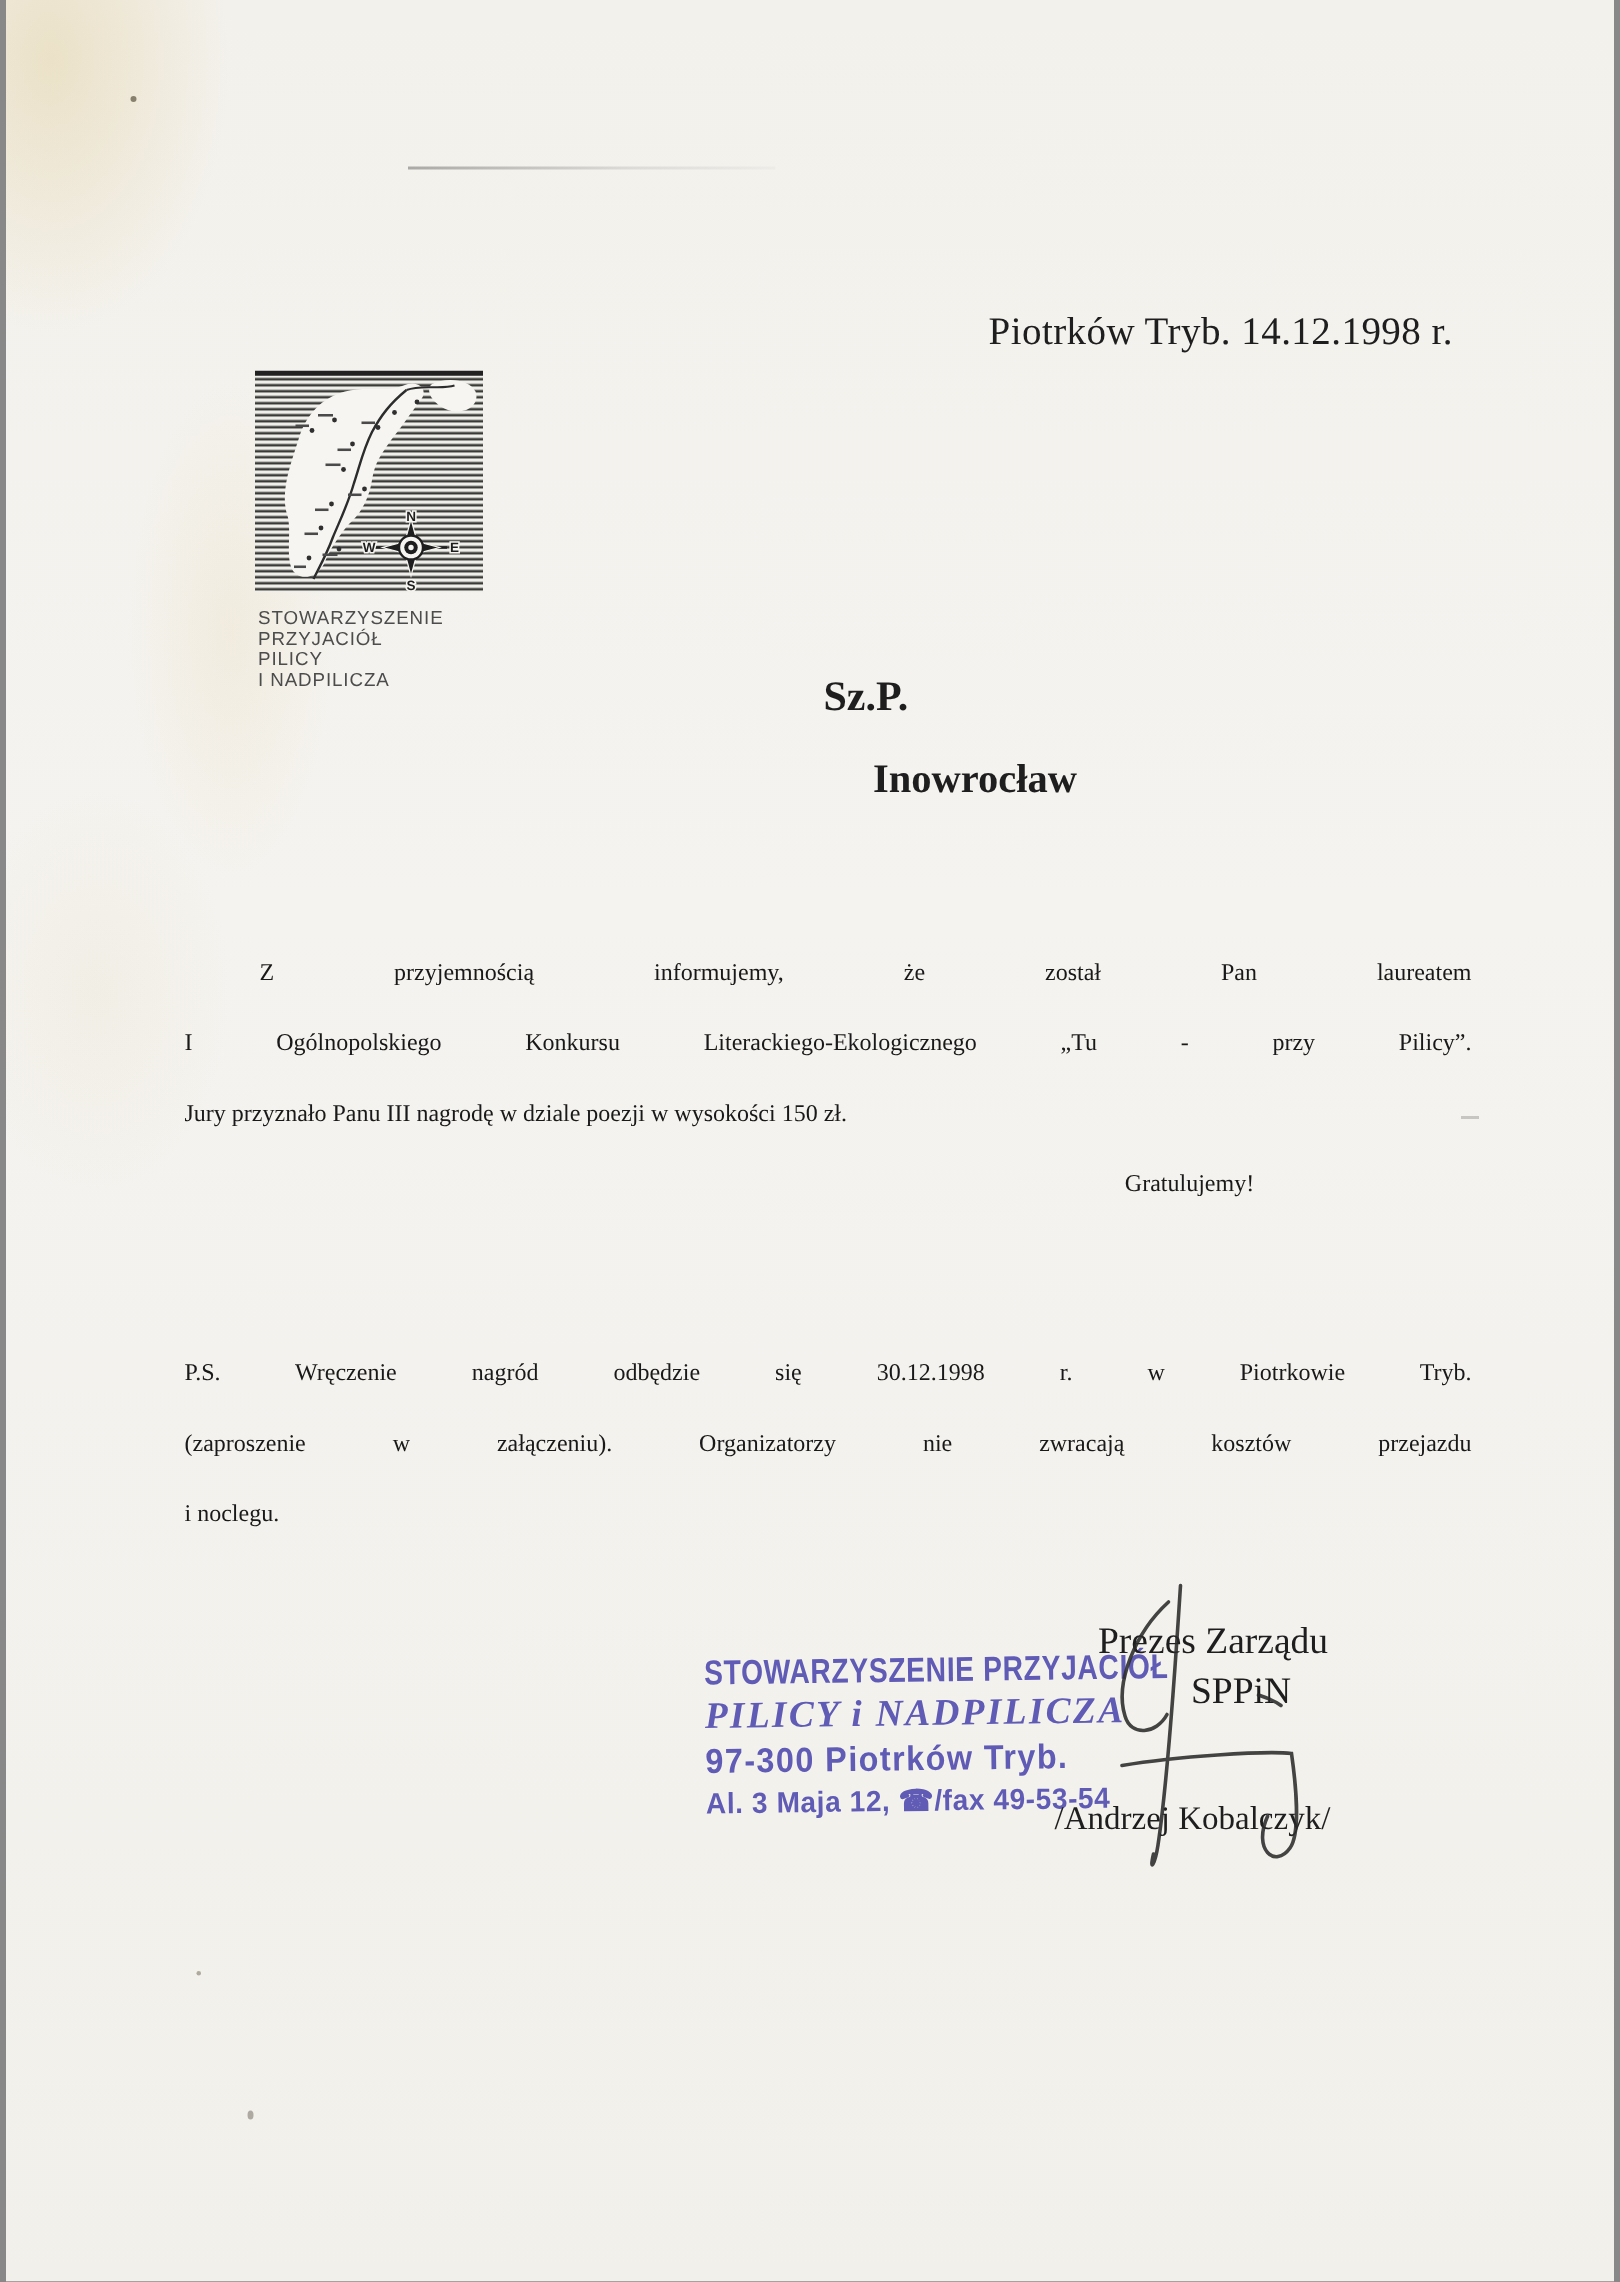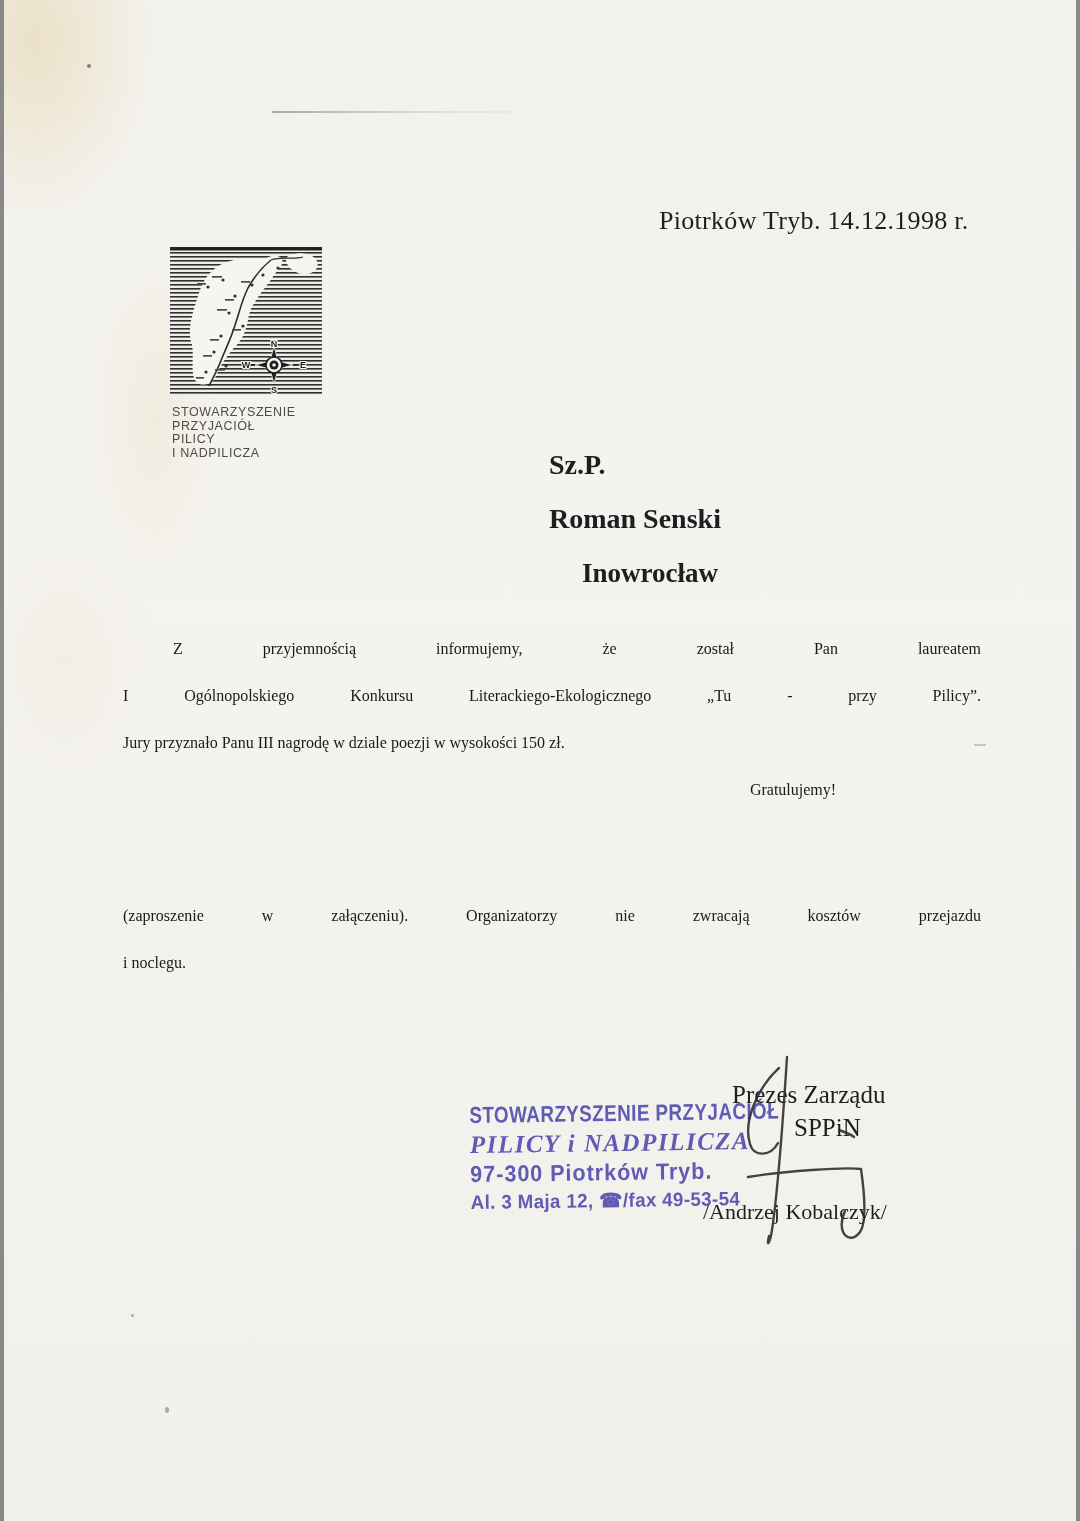--- a/index.html
+++ b/index.html
@@ -124,32 +124,32 @@
   </svg>
   <div class="logo-caption">
     <div>STOWARZYSZENIE</div>
     <div>PRZYJACIÓŁ</div>
     <div>PILICY</div>
     <div>I NADPILICZA</div>
   </div>
 
   <div class="recipient">
     <div class="bold">Sz.P.</div>
-    <div class="bold">Roman Senski</div>
     <div class="city">Inowrocław</div>
   </div>
 
   <div class="para para1">
     <div class="jline indent">Z przyjemnością informujemy, że został Pan laureatem</div>
     <div class="jline">I Ogólnopolskiego Konkursu Literackiego-Ekologicznego „Tu - przy Pilicy”.</div>
     <div>Jury przyznało Panu III nagrodę w dziale poezji w wysokości 150 zł.</div>
     <div class="congrats-line">Gratulujemy!</div>
   </div>
 
   <div class="para ps">
+    <div class="jline">P.S. Wręczenie nagród odbędzie się 30.12.1998 r. w Piotrkowie Tryb.</div>
     <div class="jline">(zaproszenie w załączeniu). Organizatorzy nie zwracają kosztów przejazdu</div>
     <div>i noclegu.</div>
   </div>
 
   <div class="stamp">
     <div class="s1">STOWARZYSZENIE PRZYJACIÓŁ</div>
     <div class="s2">PILICY i NADPILICZA</div>
     <div class="s3">97-300 Piotrków Tryb.</div>
     <div class="s4">Al. 3 Maja 12, ☎/fax 49-53-54</div>
   </div>

